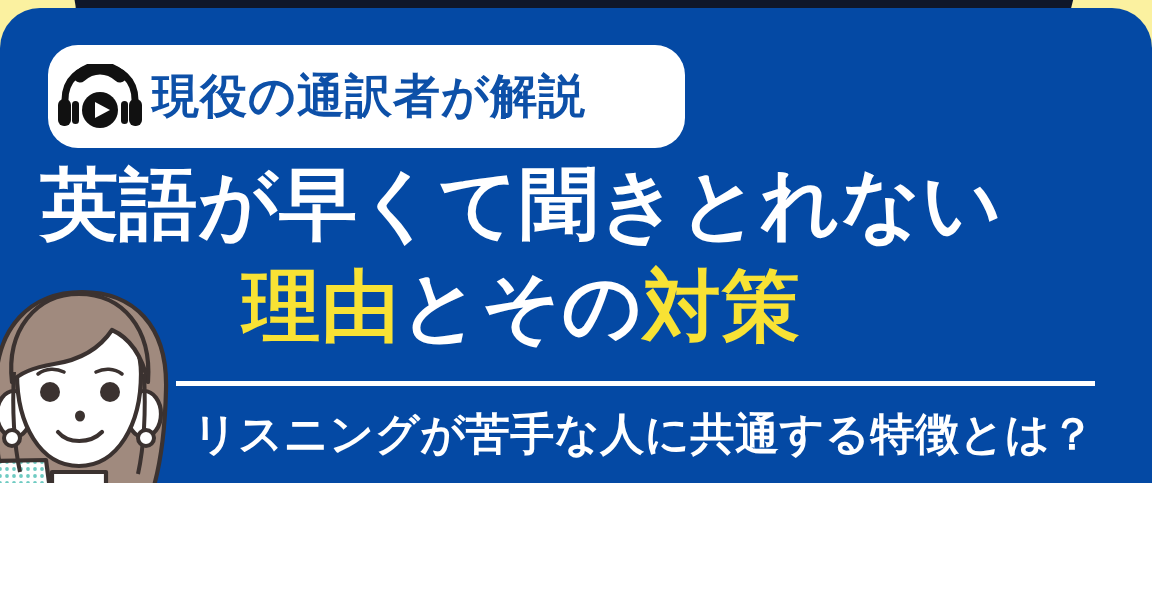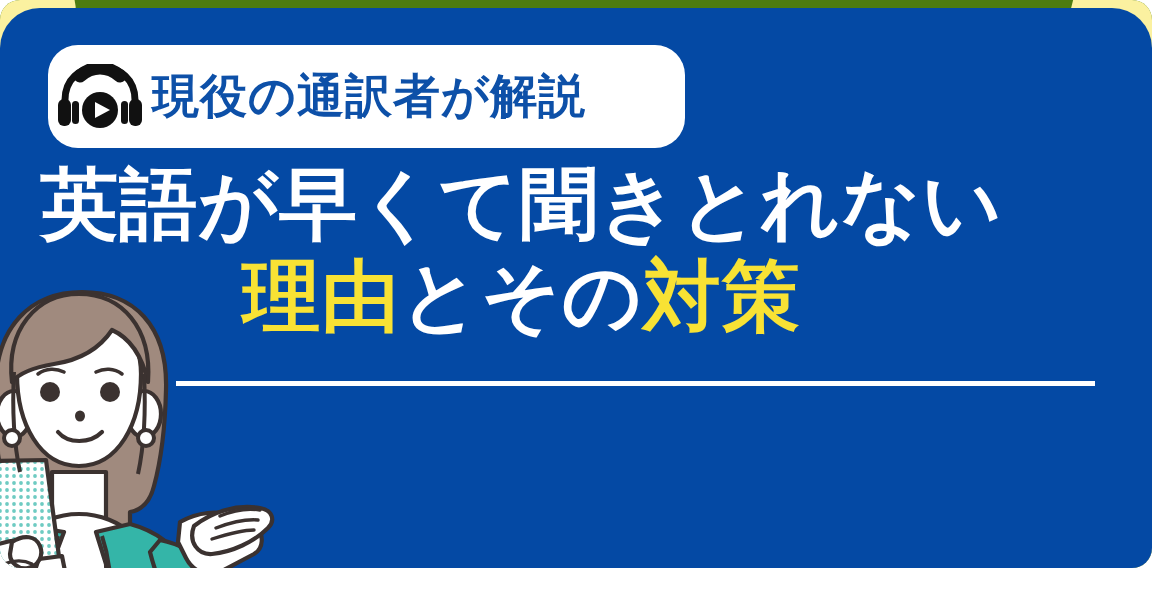--- a/index.html
+++ b/index.html
@@ -5,24 +5,23 @@
   * { margin:0; padding:0; box-sizing:border-box; }
   html, body {
     width:1152px; height:603px;
     background:#ffffff;
     font-family:"Liberation Sans", "DejaVu Sans", sans-serif;
     overflow:hidden;
   }
 
   .canvas {
     position:relative;
-    width:1152px; height:568px;
-    background:#4d7c0f;
+    width:1152px; height:483px;
+    background:#0f172a;
     overflow:hidden;
-    border-radius:20px;
   }
 
   
   .blob {
     position:absolute;
     background:#fbf1a0;
     z-index:1;
   }
   .blob-tl {
     left:-42px; top:-46px;
@@ -101,21 +100,21 @@
     letter-spacing:1px;
     white-space:nowrap;
   }
   .title-line2 {
     font-size:78px;
     font-weight:bold;
     color:#ffffff;
     line-height:1.15;
     letter-spacing:1px;
     white-space:nowrap;
-    margin-top:2px;
+    margin-top:12px;
   }
   .hl { color:#f8e234; }
 
   
   .divider {
     position:absolute;
     left:176px; top:381px;
     width:919px; height:5px;
     background:#ffffff;
     z-index:5;
@@ -179,20 +178,21 @@
 
   <div class="title-block">
     <div class="title-line1">英語が早くて聞きとれない</div>
     <div class="title-line2">
       <span class="hl">理由</span><span>とその</span><span class="hl">対策</span>
     </div>
   </div>
 
   <div class="divider"></div>
 
+  <div class="subtitle">リスニングが苦手な人に共通する特徴とは？</div>
 
   <div class="person">
     <svg width="300" height="345" viewBox="0 0 300 345" xmlns="http://www.w3.org/2000/svg">
       <defs>
         <pattern id="dots" x="0" y="0" width="7" height="7" patternUnits="userSpaceOnUse">
           <rect width="7" height="7" fill="#ffffff"></rect>
           <circle cx="2" cy="2" r="1.9" fill="#6ecbc2"></circle>
         </pattern>
         <clipPath id="frame">
           <rect x="0" y="0" width="300" height="345"></rect>

